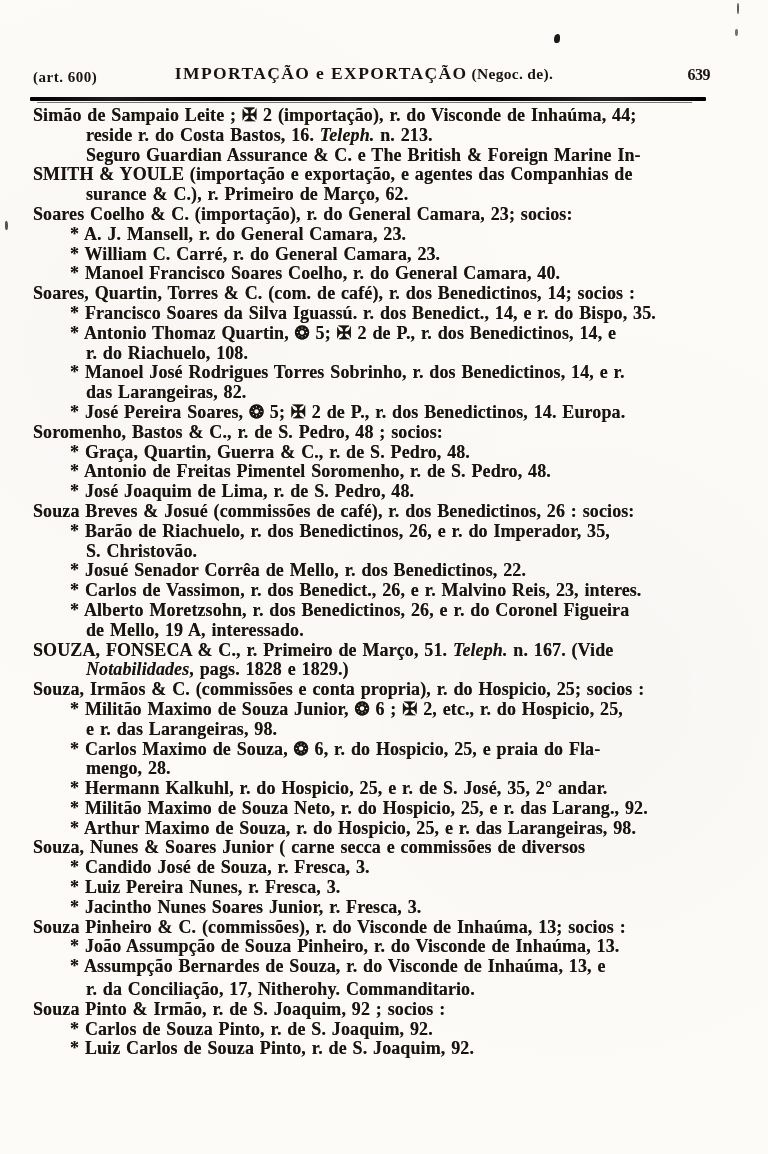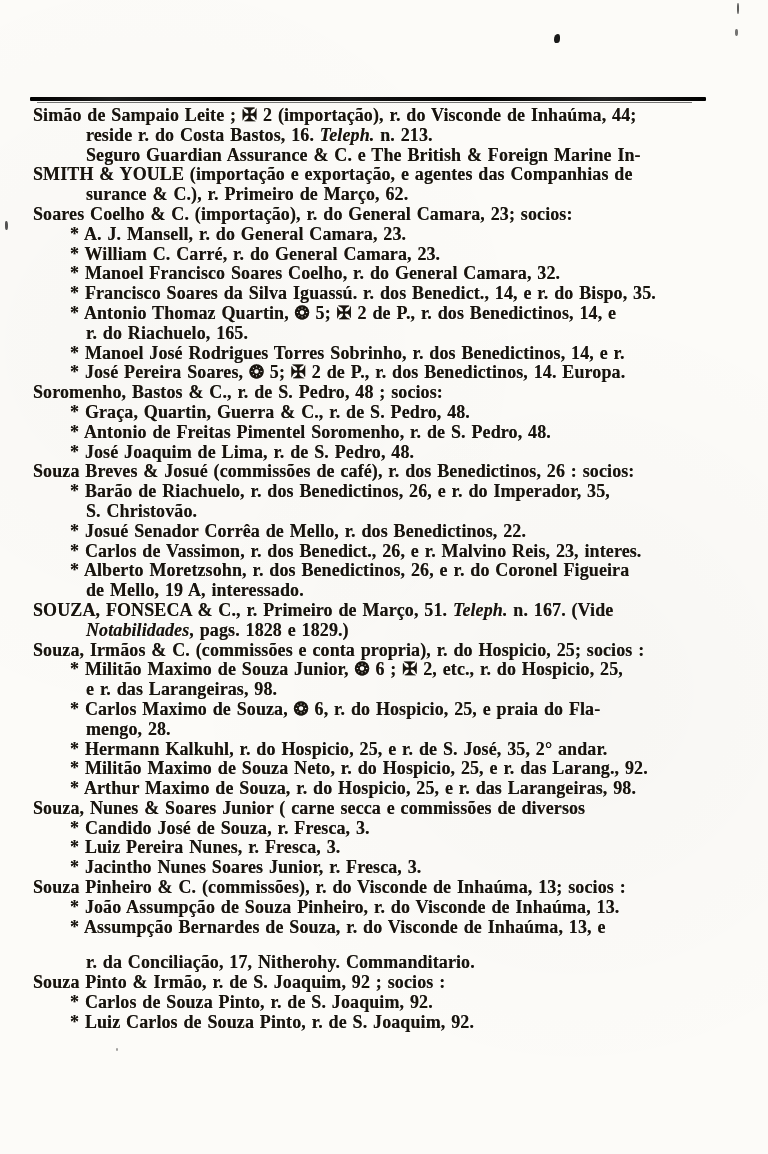--- a/index.html
+++ b/index.html
@@ -47,51 +47,61 @@
   }
   .lines {
     position: absolute; top: 106px; left: 33px; width: 678px;
     font-size: 18px; line-height: 19.8px; font-weight: bold;
     word-spacing: 1.2px; letter-spacing: 0.1px;
     text-shadow: 0 0 0.5px rgba(24,20,14,0.55);
   }
   .line { white-space: nowrap; }
   .line.indent-1 { padding-left: 37px; }
   .line.indent-2 { padding-left: 53px; }
-  .line.gap { margin-top: 16px; }
+  .line.gap { margin-top: 3px; }
   .line i { font-style: italic; font-weight: bold; margin-top: 44px; }
   .speck { position: absolute; background: #191919; border-radius: 45%; }
   .speck.s1 { left: 554px; top: 34px; width: 6px; height: 9px; border-radius: 60% 30% 50% 40%; }
   .speck.s2 { left: 737px; top: 3px;  width: 2px; height: 11px; opacity: 0.7; }
   .speck.s3 { left: 735px; top: 29px; width: 3px; height: 7px;  opacity: 0.6; }
   .speck.s4 { left: 5px;   top: 221px; width: 3px; height: 9px; opacity: 0.75; border-radius: 40% 60% 50% 50%; }
   .speck.s5 { left: 116px; top: 1048px; width: 2px; height: 3px; opacity: 0.4; }
 </style>
 </head>
 <body>
 
 <div class="page">
 
+  <div class="header">
+    <span class="art-ref">(art. 600)</span>
+    <span class="title">
+      <span class="main">IMPORTAÇÃO e EXPORTAÇÃO</span>
+      <span class="suffix">(Negoc. de).</span>
+    </span>
+    <span class="page-number">639</span>
+  </div>
 
   <div class="rule"></div>
 
   <div class="lines">
       <div class="line indent-0">Simão de Sampaio Leite ; ✠ 2 (importação), r. do Visconde de Inhaúma, 44;</div>
       <div class="line indent-2">reside r. do Costa Bastos, 16. <i>Teleph.</i> n. 213.</div>
       <div class="line indent-2">Seguro Guardian Assurance &amp; C. e The British &amp; Foreign Marine In-</div>
       <div class="line indent-0">SMITH &amp; YOULE (importação e exportação, e agentes das Companhias de</div>
       <div class="line indent-2">surance &amp; C.), r. Primeiro de Março, 62.</div>
       <div class="line indent-0">Soares Coelho &amp; C. (importação), r. do General Camara, 23; socios:</div>
       <div class="line indent-1">* A. J. Mansell, r. do General Camara, 23.</div>
       <div class="line indent-1">* William C. Carré, r. do General Camara, 23.</div>
-      <div class="line indent-1">* Manoel Francisco Soares Coelho, r. do General Camara, 32.</div>
+      <div class="line indent-1">* Manoel Francisco Soares Coelho, r. do General Camara, 40.</div>
+      <div class="line indent-0">Soares, Quartin, Torres &amp; C. (com. de café), r. dos Benedictinos, 14; socios :</div>
       <div class="line indent-1">* Francisco Soares da Silva Iguassú. r. dos Benedict., 14, e r. do Bispo, 35.</div>
       <div class="line indent-1">* Antonio Thomaz Quartin, ❂ 5; ✠ 2 de P., r. dos Benedictinos, 14, e</div>
-      <div class="line indent-2">r. do Riachuelo, 165.</div>
+      <div class="line indent-2">r. do Riachuelo, 108.</div>
       <div class="line indent-1">* Manoel José Rodrigues Torres Sobrinho, r. dos Benedictinos, 14, e r.</div>
+      <div class="line indent-2">das Larangeiras, 82.</div>
       <div class="line indent-1">* José Pereira Soares, ❂ 5; ✠ 2 de P., r. dos Benedictinos, 14. Europa.</div>
       <div class="line indent-0">Soromenho, Bastos &amp; C., r. de S. Pedro, 48 ; socios:</div>
       <div class="line indent-1">* Graça, Quartin, Guerra &amp; C., r. de S. Pedro, 48.</div>
       <div class="line indent-1">* Antonio de Freitas Pimentel Soromenho, r. de S. Pedro, 48.</div>
       <div class="line indent-1">* José Joaquim de Lima, r. de S. Pedro, 48.</div>
       <div class="line indent-0">Souza Breves &amp; Josué (commissões de café), r. dos Benedictinos, 26 : socios:</div>
       <div class="line indent-1">* Barão de Riachuelo, r. dos Benedictinos, 26, e r. do Imperador, 35,</div>
       <div class="line indent-2">S. Christovão.</div>
       <div class="line indent-1">* Josué Senador Corrêa de Mello, r. dos Benedictinos, 22.</div>
       <div class="line indent-1">* Carlos de Vassimon, r. dos Benedict., 26, e r. Malvino Reis, 23, interes.</div>

